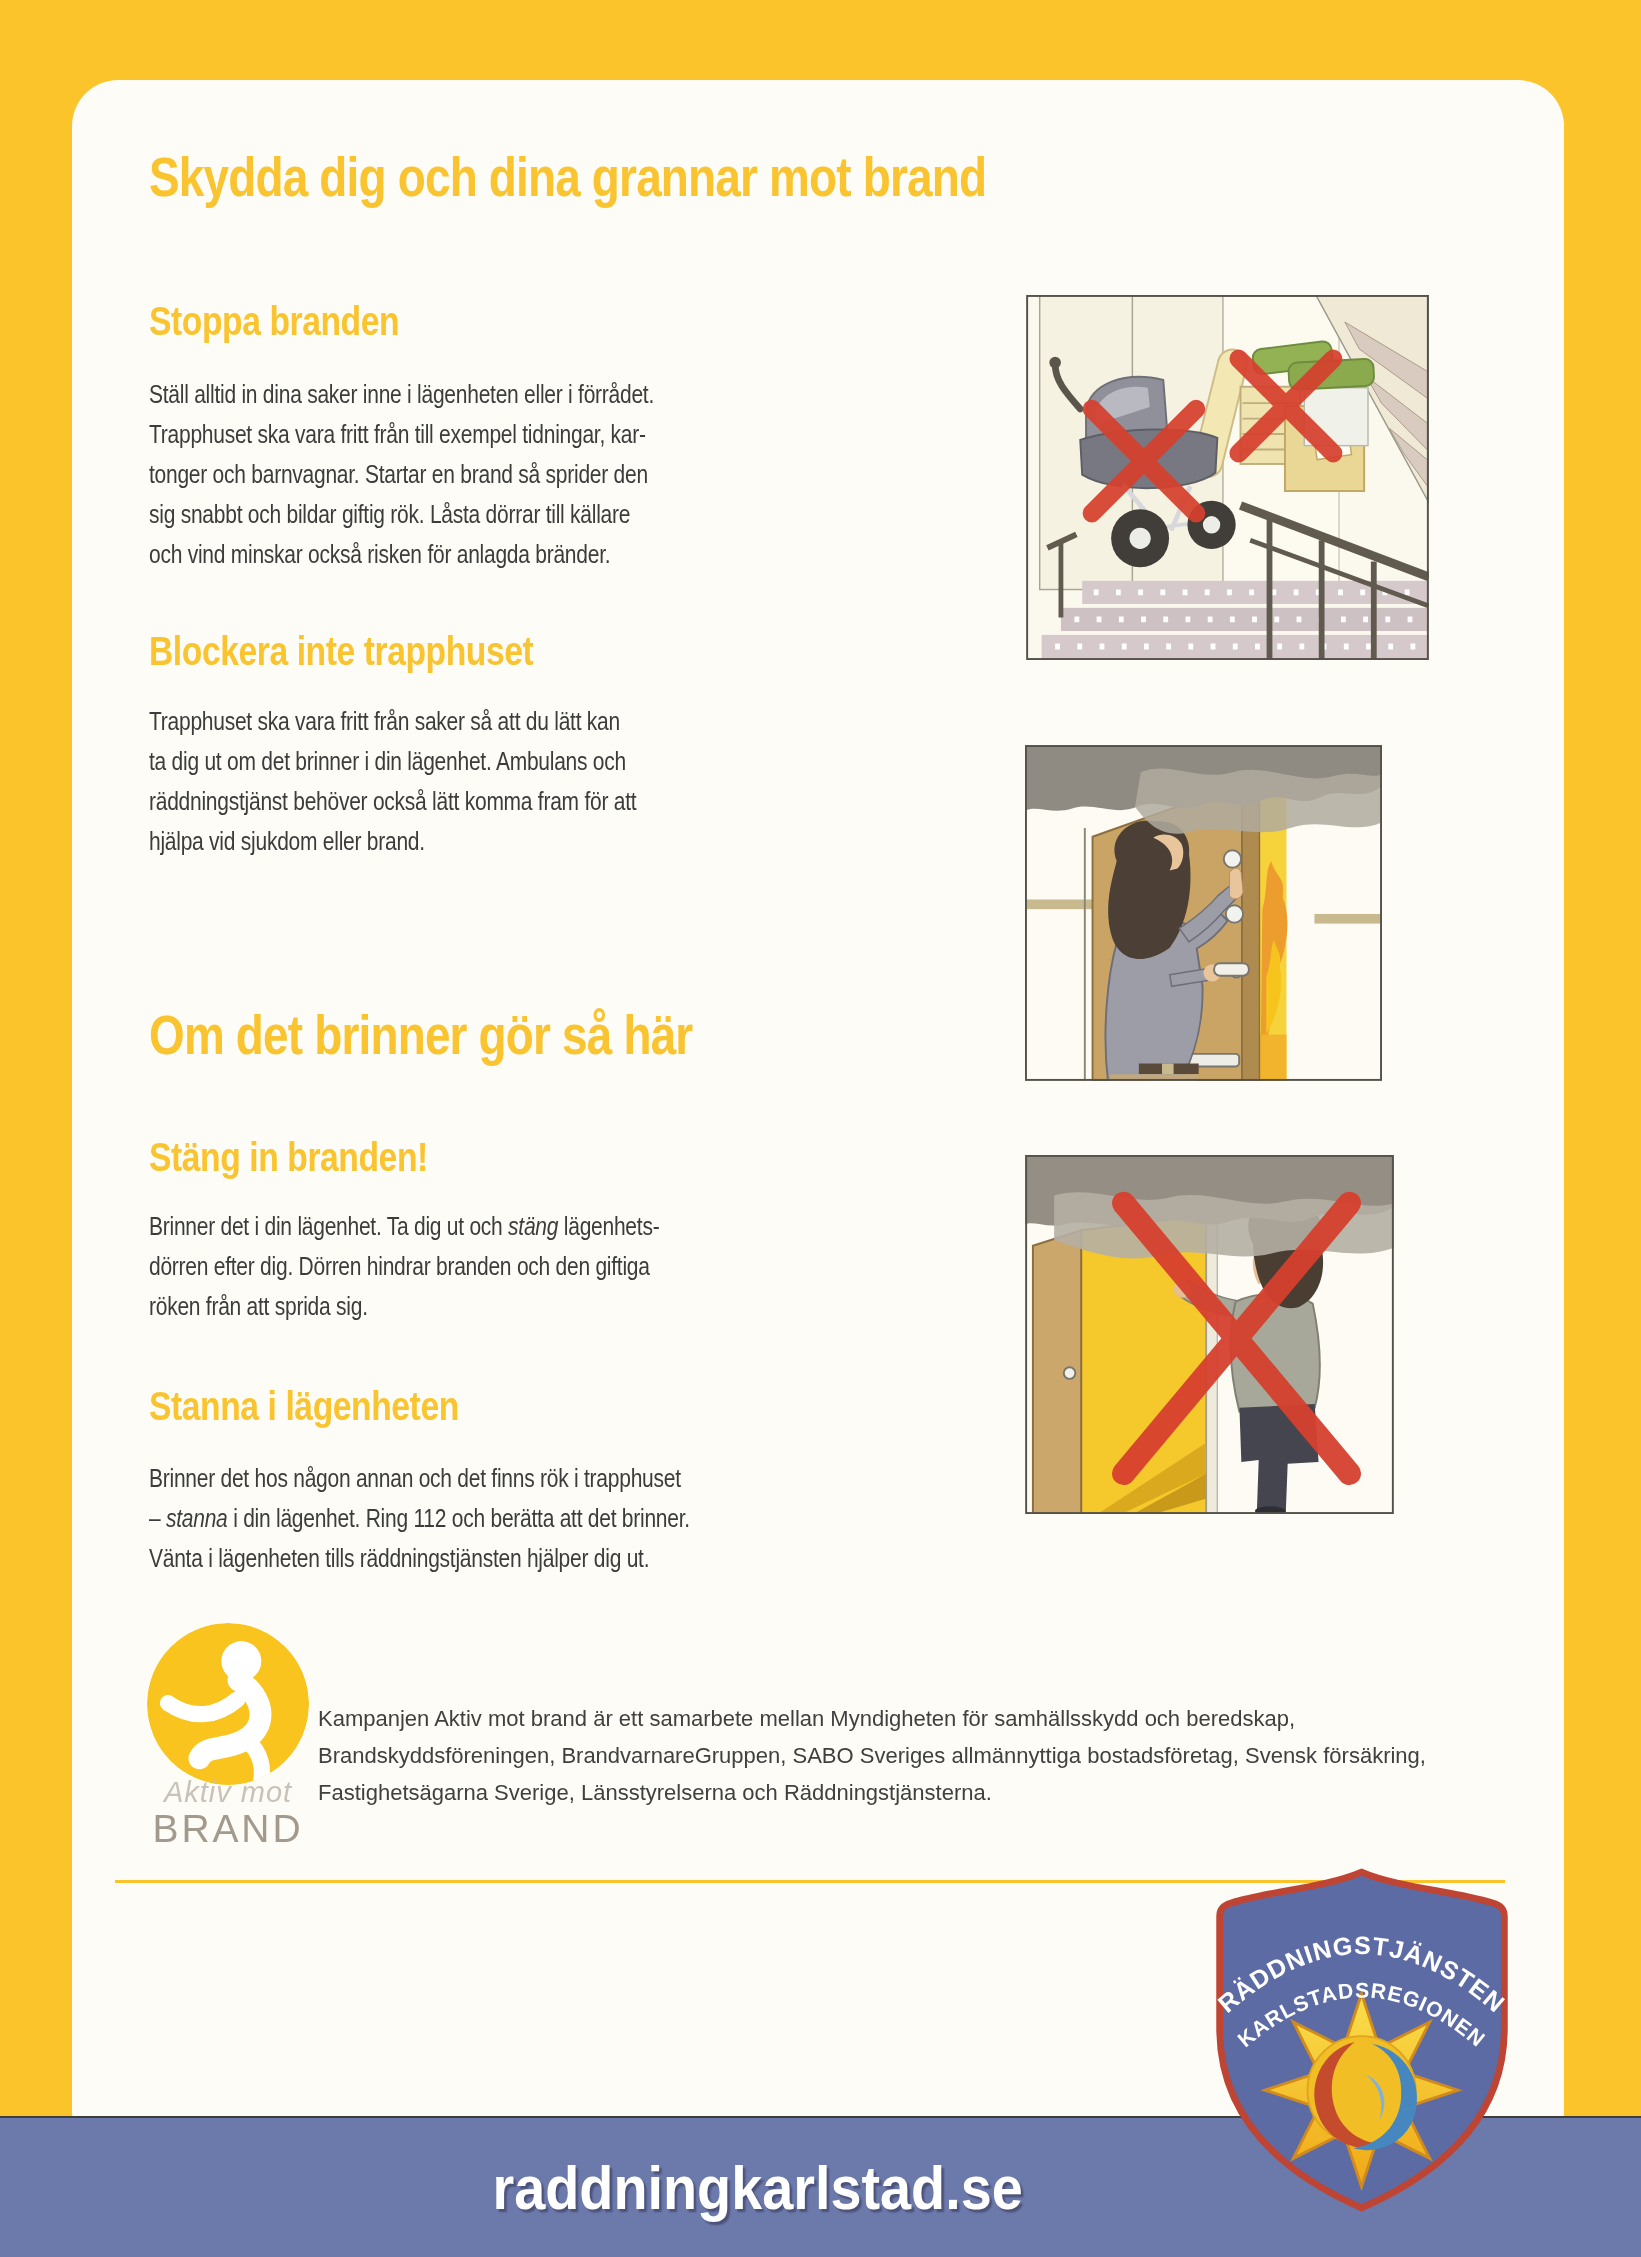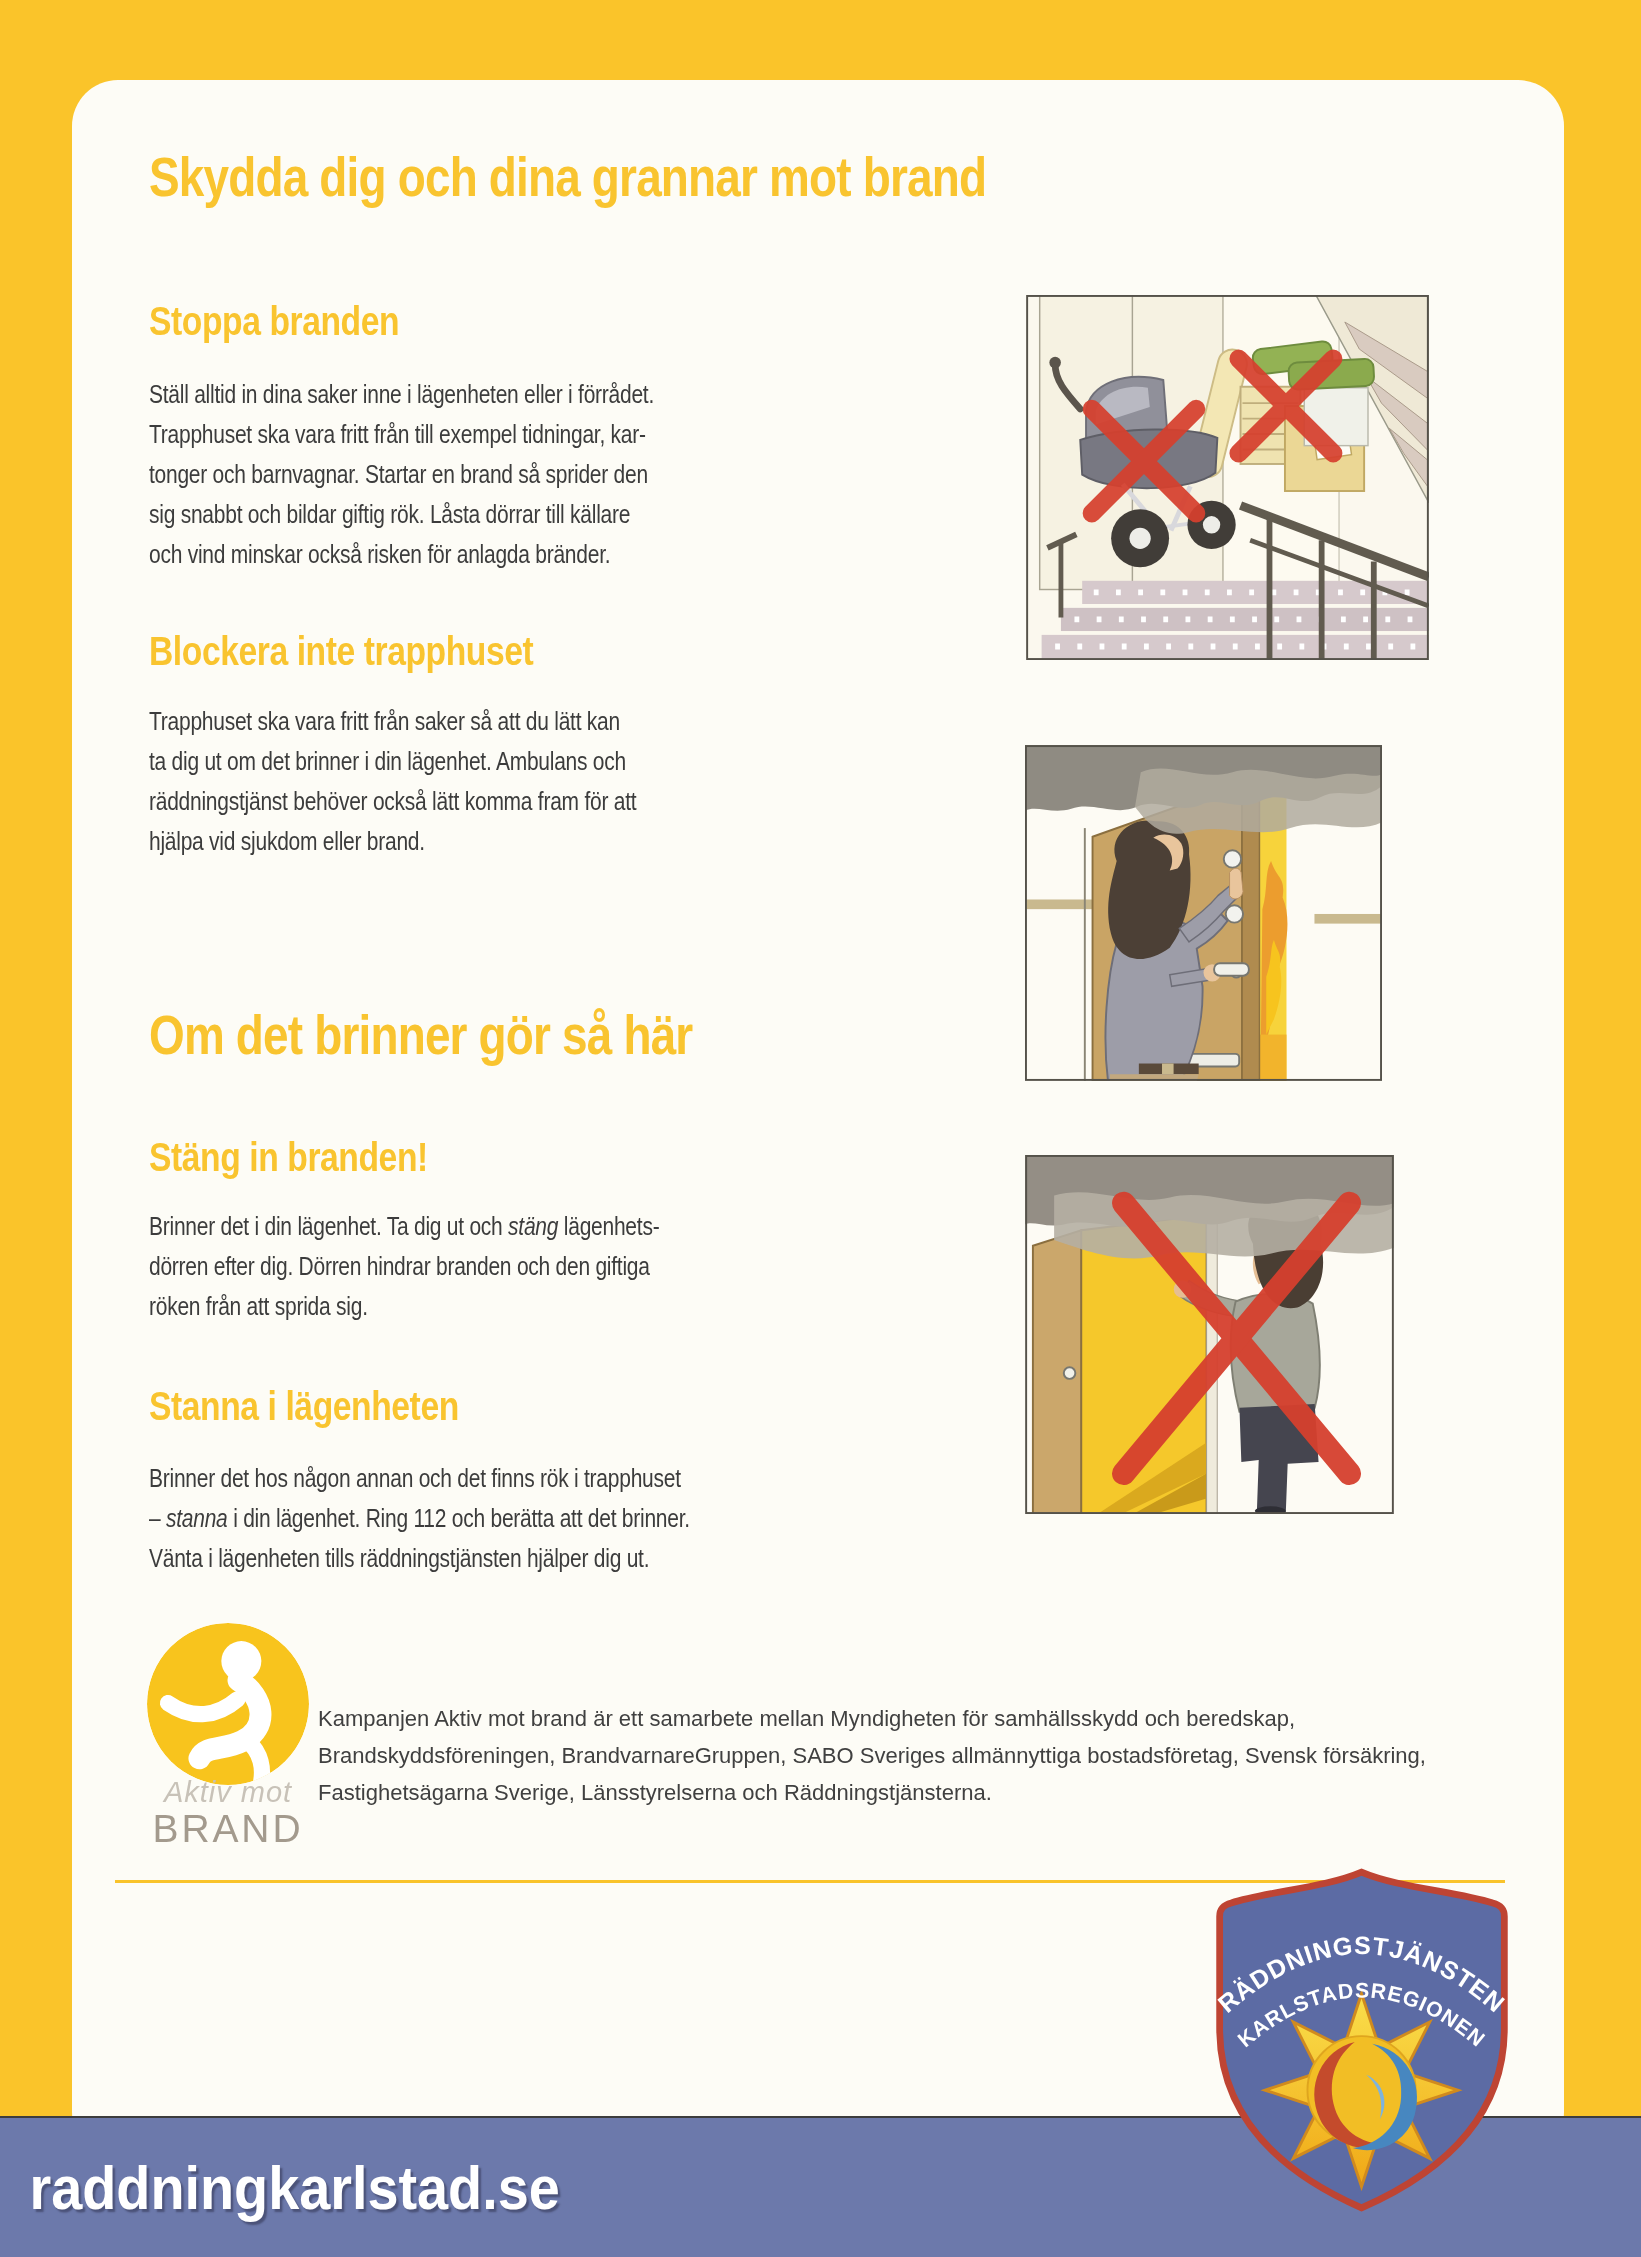--- a/index.html
+++ b/index.html
@@ -40,21 +40,21 @@
   .readmore{
     position:absolute;left:246px;top:1733px;margin:0;
     font-size:22px;font-weight:bold;color:#333333;
   }
   .divider{
     position:absolute;left:43px;top:1800px;width:1390px;height:2.9px;background:#F9C32B;
   }
   .band{
     position:absolute;left:0;top:2116px;width:1641px;height:141px;
     background:#6C79AB;border-top:2.9px solid #3D3D3D;box-sizing:border-box;
-    display:flex;align-items:center;padding-right:126px;
+    display:flex;align-items:center;justify-content:center;padding-right:126px;
     z-index:5;
   }
   .band .url{
     font-size:62px;font-weight:bold;color:#FFFFFF;
     transform:scaleX(0.9);
     text-shadow:2.9px 2.9px 1.9px rgba(35,35,60,0.45);
   }
   .shield{position:absolute;left:1210px;top:1866px;width:304px;height:348px;z-index:6;}
 </style>
 </head>

